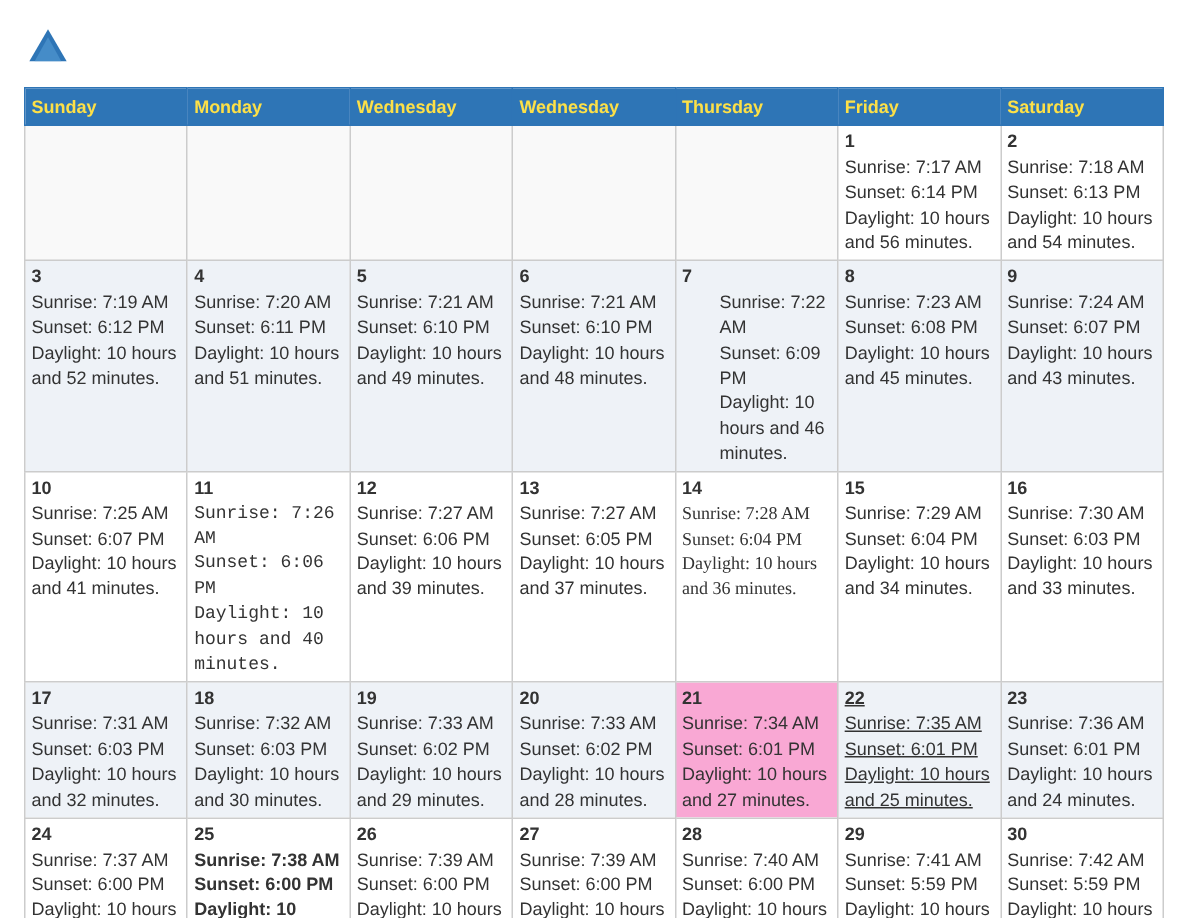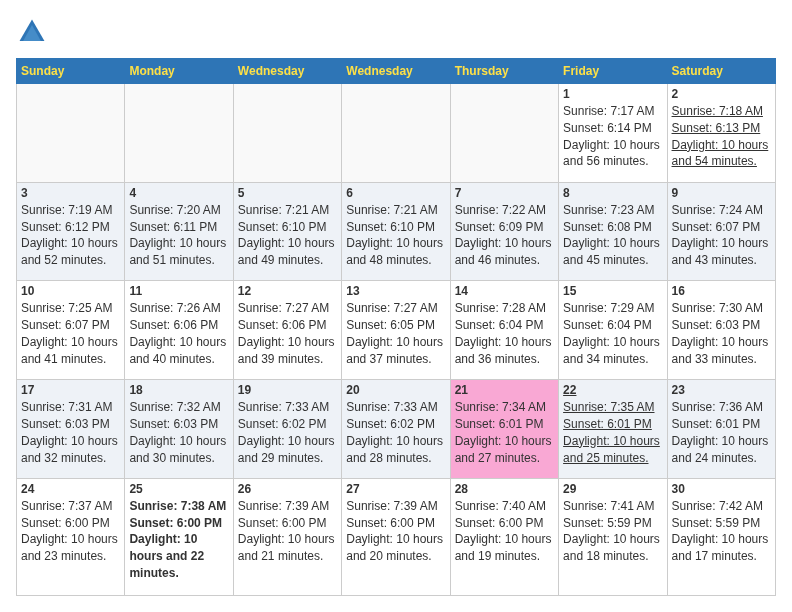--- a/index.html
+++ b/index.html
@@ -144,21 +144,21 @@
           <td class="empty"></td>
           <td class="empty"></td>
           <td>
             <span class="day-number">1</span>
             <div class="day-info" style="white-space: pre-line;">Sunrise: 7:17 AM
 Sunset: 6:14 PM
 Daylight: 10 hours and 56 minutes.</div>
           </td>
           <td>
             <span class="day-number">2</span>
-            <div class="day-info" style="white-space: pre-line; text-decoration: underline;">Sunrise: 7:18 AM
+            <div class="day-info" style="white-space: pre-line;">Sunrise: 7:18 AM
 Sunset: 6:13 PM
 Daylight: 10 hours and 54 minutes.</div>
           </td>
         </tr>
         <tr>
           <td style="background: rgb(238, 242, 247);">
             <span class="day-number">3</span>
             <div class="day-info" style="white-space: pre-line;">Sunrise: 7:19 AM
 Sunset: 6:12 PM
 Daylight: 10 hours and 52 minutes.</div>
@@ -176,21 +176,21 @@
 Daylight: 10 hours and 49 minutes.</div>
           </td>
           <td style="background: rgb(238, 242, 247);">
             <span class="day-number">6</span>
             <div class="day-info" style="white-space: pre-line;">Sunrise: 7:21 AM
 Sunset: 6:10 PM
 Daylight: 10 hours and 48 minutes.</div>
           </td>
           <td style="background: rgb(238, 242, 247);">
             <span class="day-number">7</span>
-            <div class="day-info" style="white-space: pre-line;">Sunrise: 7:22 AM
+            <div class="day-info" style="white-space: pre-line; margin-left: 25px;">Sunrise: 7:22 AM
 Sunset: 6:09 PM
 Daylight: 10 hours and 46 minutes.</div>
           </td>
           <td style="background: rgb(238, 242, 247);">
             <span class="day-number">8</span>
             <div class="day-info" style="white-space: pre-line;">Sunrise: 7:23 AM
 Sunset: 6:08 PM
 Daylight: 10 hours and 45 minutes.</div>
           </td>
           <td style="background: rgb(238, 242, 247);">
@@ -202,39 +202,39 @@
         </tr>
         <tr>
           <td>
             <span class="day-number">10</span>
             <div class="day-info" style="white-space: pre-line;">Sunrise: 7:25 AM
 Sunset: 6:07 PM
 Daylight: 10 hours and 41 minutes.</div>
           </td>
           <td>
             <span class="day-number">11</span>
-            <div class="day-info" style="white-space: pre-line;">Sunrise: 7:26 AM
+            <div class="day-info" style="white-space: pre-line; font-family: Liberation Mono, monospace;">Sunrise: 7:26 AM
 Sunset: 6:06 PM
 Daylight: 10 hours and 40 minutes.</div>
           </td>
           <td>
             <span class="day-number">12</span>
             <div class="day-info" style="white-space: pre-line;">Sunrise: 7:27 AM
 Sunset: 6:06 PM
 Daylight: 10 hours and 39 minutes.</div>
           </td>
           <td>
             <span class="day-number">13</span>
             <div class="day-info" style="white-space: pre-line;">Sunrise: 7:27 AM
 Sunset: 6:05 PM
 Daylight: 10 hours and 37 minutes.</div>
           </td>
           <td>
             <span class="day-number">14</span>
-            <div class="day-info" style="white-space: pre-line;">Sunrise: 7:28 AM
+            <div class="day-info" style="white-space: pre-line; font-family: Liberation Serif, serif;">Sunrise: 7:28 AM
 Sunset: 6:04 PM
 Daylight: 10 hours and 36 minutes.</div>
           </td>
           <td>
             <span class="day-number">15</span>
             <div class="day-info" style="white-space: pre-line;">Sunrise: 7:29 AM
 Sunset: 6:04 PM
 Daylight: 10 hours and 34 minutes.</div>
           </td>
           <td>

